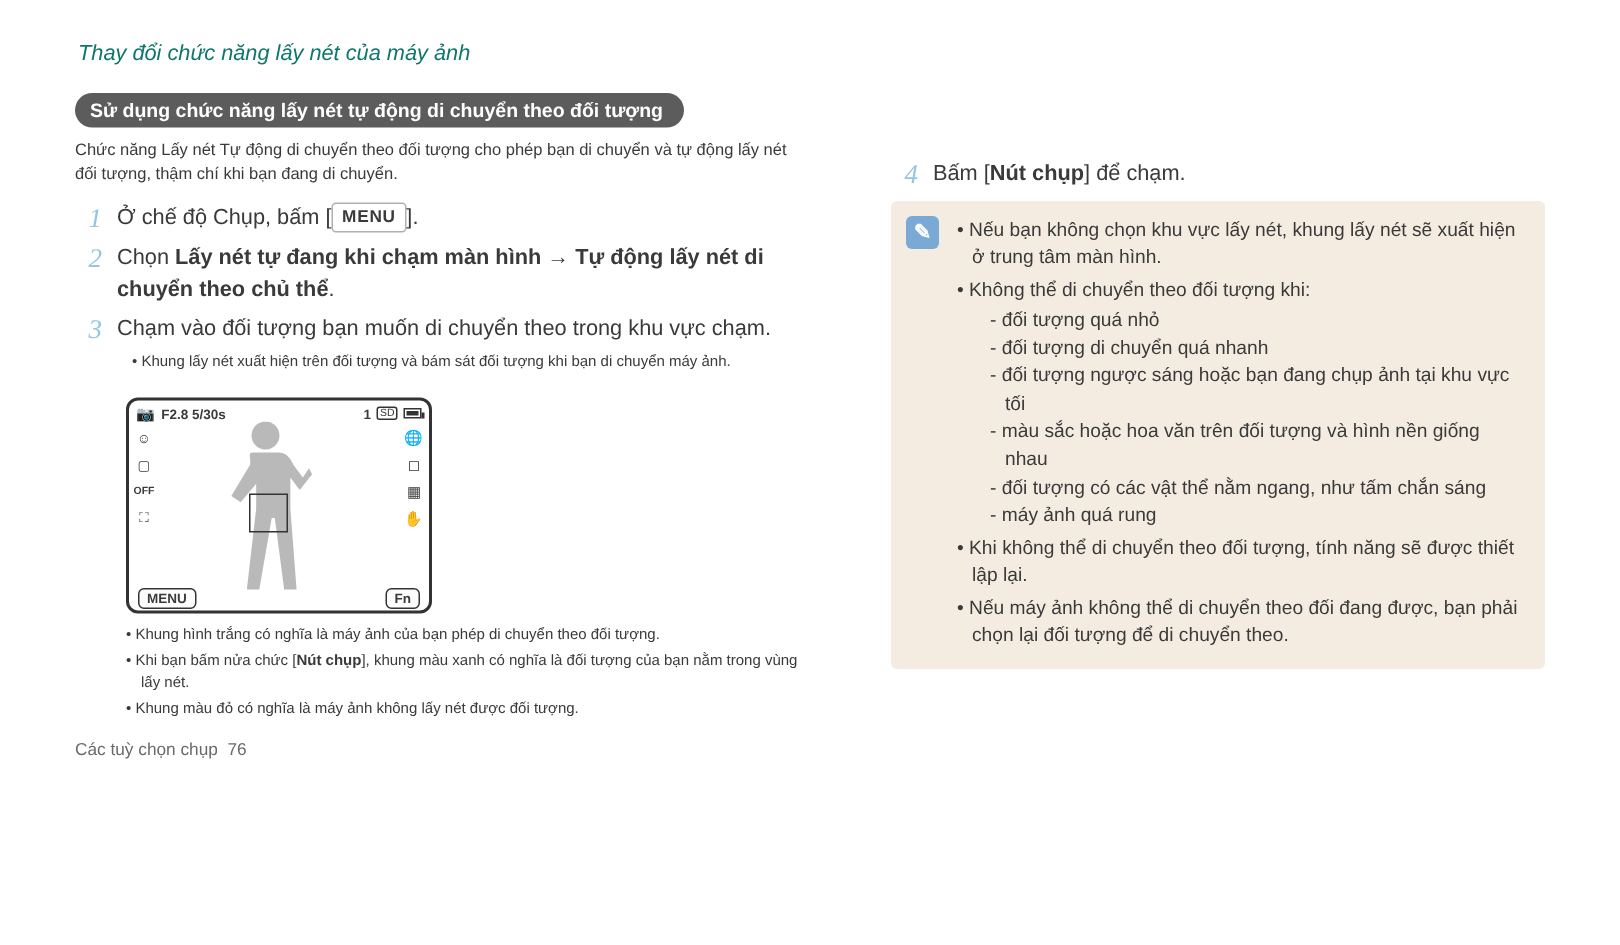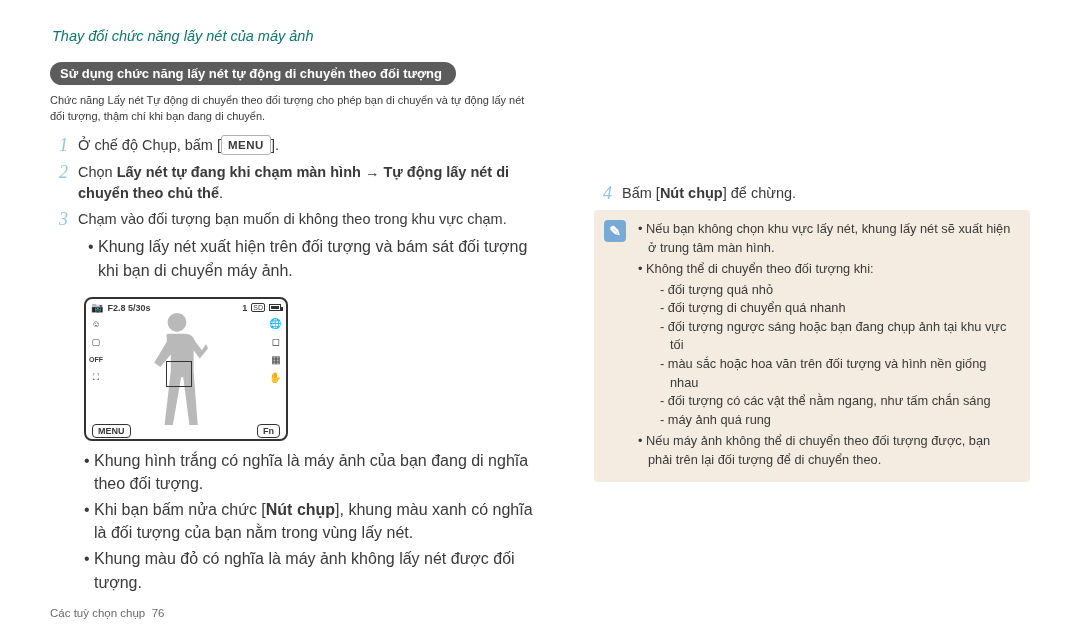--- a/index.html
+++ b/index.html
@@ -65,21 +65,21 @@
     font-family: Arial, sans-serif;
     border: 1px solid #b0b0b0;
     border-radius: 3px;
     padding: 1px 6px;
     font-size: 11.5px;
     letter-spacing: 0.5px;
     vertical-align: 1px;
   }
   .sub-bullets {
     margin-top: 6px;
-    font-size: 16px;
+    font-size: 10px;
     line-height: 1.45;
     padding-left: 10px;
   }
   .sub-bullets li {
     list-style: none;
     text-indent: -10px;
     padding-left: 10px;
     margin-bottom: 3px;
   }
   .sub-bullets li::before {
@@ -222,21 +222,21 @@
     <div class="step">
       <div class="step-num">2</div>
       <div class="step-body">
         <span>Chọn </span><span class="bold">Lấy nét tự đang khi chạm màn hình</span><span> → </span><span class="bold">Tự động lấy nét di chuyển theo chủ thể</span><span>.</span>
       </div>
     </div>
 
     <div class="step">
       <div class="step-num">3</div>
       <div class="step-body">
-        <span>Chạm vào đối tượng bạn muốn di không theo trong khu vực chạm.</span>
+        <span>Chạm vào đối tượng bạn muốn di chuyển theo trong khu vực chạm.</span>
         <ul class="sub-bullets">
           <li>Khung lấy nét xuất hiện trên đối tượng và bám sát đối tượng khi bạn di chuyển máy ảnh.</li>
         </ul>
       </div>
     </div>
 
     
     <div class="lcd-box">
       <div class="lcd-top">
         <div class="lcd-top-left">
@@ -268,52 +268,53 @@
                  M22 20 L38 20 C44 20 46 24 48 28 L54 36 L58 30 L60 34 L52 44 L46 36 C46 36 46 52 46 56 L50 108 L42 108 L36 62 L34 62 L26 108 L18 108 L24 56 C24 52 24 40 24 40 L14 52 L8 48 L20 28 C21 24 18 20 22 20 Z"></path>
       </svg>
       <div class="focus-rect"></div>
       <div class="lcd-bot">
         <span class="small-btn">MENU</span>
         <span class="small-btn">Fn</span>
       </div>
     </div>
 
     <ul class="sub-bullets" style="padding-left:34px;">
-      <li>Khung hình trắng có nghĩa là máy ảnh của bạn đang di nghĩa theo đối tượng.</li>
+      <li>Khung hình trắng có nghĩa là máy ảnh của bạn phép di chuyển theo đối tượng.</li>
       <li>
         <span>Khi bạn bấm nửa chức [</span><span class="bold">Nút chụp</span><span>], khung màu xanh có nghĩa là đối tượng của bạn nằm trong vùng lấy nét.</span>
       </li>
       <li>Khung màu đỏ có nghĩa là máy ảnh không lấy nét được đối tượng.</li>
     </ul>
   </div>
 
   <div class="col right-col">
     <div class="step">
       <div class="step-num">4</div>
       <div class="step-body">
-        <span>Bấm [</span><span class="bold">Nút chụp</span><span>] để chừng.</span>
+        <span>Bấm [</span><span class="bold">Nút chụp</span><span>] để chạm.</span>
       </div>
     </div>
 
     <div class="note-box">
       <div class="note-icon">✎</div>
       <ul>
         <li>Nếu bạn không chọn khu vực lấy nét, khung lấy nét sẽ xuất hiện ở trung tâm màn hình.</li>
         <li>
           <span>Không thể di chuyển theo đối tượng khi:</span>
           <ul>
             <li>đối tượng quá nhỏ</li>
             <li>đối tượng di chuyển quá nhanh</li>
             <li>đối tượng ngược sáng hoặc bạn đang chụp ảnh tại khu vực tối</li>
             <li>màu sắc hoặc hoa văn trên đối tượng và hình nền giống nhau</li>
             <li>đối tượng có các vật thể nằm ngang, như tấm chắn sáng</li>
             <li>máy ảnh quá rung</li>
           </ul>
         </li>
-        <li>Nếu máy ảnh không thể di chuyển theo đối tượng được, bạn phải trên lại đối tượng để di chuyển theo.</li>
+        <li>Khi không thể di chuyển theo đối tượng, tính năng sẽ được thiết lập lại.</li>
+        <li>Nếu máy ảnh không thể di chuyển theo đối đang được, bạn phải chọn lại đối tượng để di chuyển theo.</li>
       </ul>
     </div>
   </div>
 </div>
 
 <div class="footer">
   <span>Các tuỳ chọn chụp</span>&nbsp;&nbsp;<span>76</span>
 </div>
 
 </body></html>

